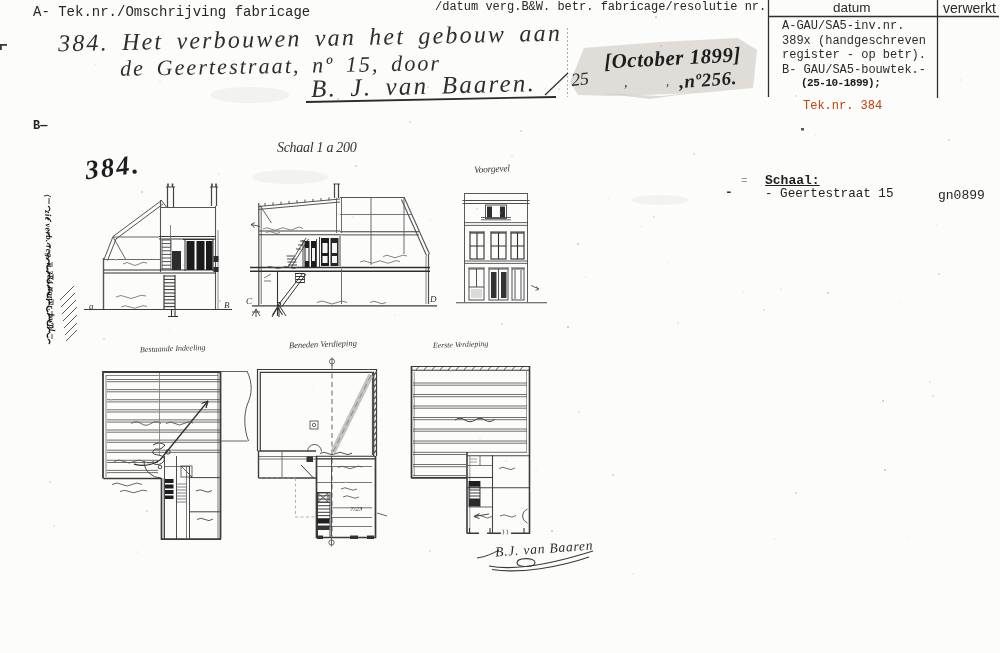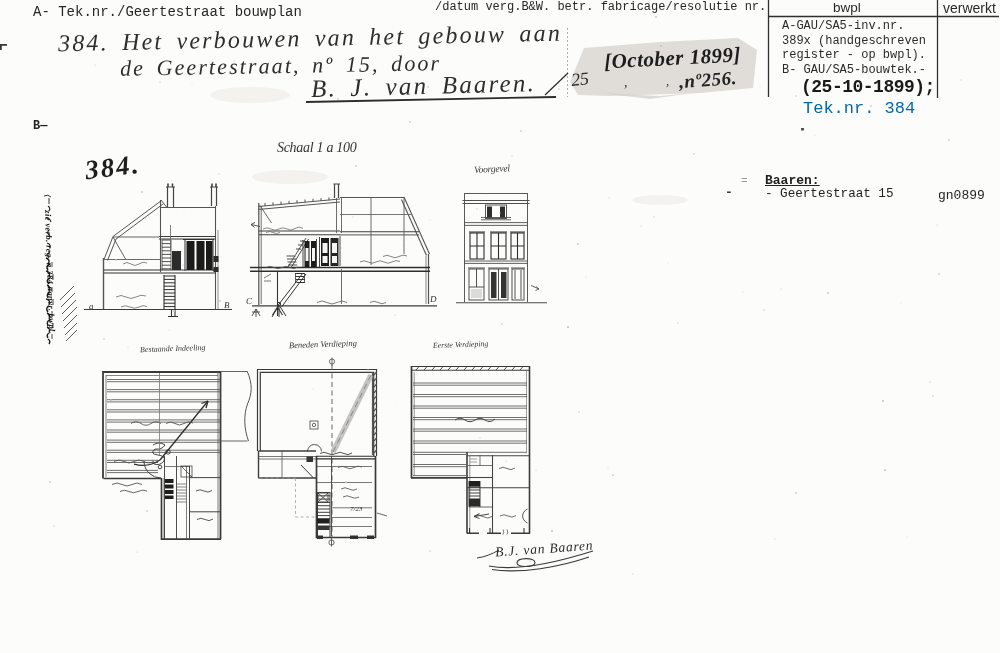--- a/index.html
+++ b/index.html
@@ -7,67 +7,67 @@
  font-family:"Liberation Mono",monospace;color:#1f1f1f}
 .t{position:absolute;white-space:pre;line-height:1.05;z-index:2}
 .mono{font-family:"Liberation Mono",monospace}
 .sans{font-family:"Liberation Sans",sans-serif}
 .scr{font-family:"Liberation Serif",serif;font-style:italic;color:#2e2e2e}
 svg{position:absolute;left:0;top:0}
 </style>
 </head>
 <body>
 
-<div class="t mono" style="left:33px;top:5px;font-size:14px;color:#272727">A- Tek.nr./Geertestraat bouwplan</div>
+<div class="t mono" style="left:33px;top:5px;font-size:14px;color:#272727">A- Tek.nr./Omschrijving fabricage</div>
 
 <div class="t mono" style="left:435px;top:1px;font-size:12px;color:#272727">/datum verg.B&amp;W. betr. fabricage/resolutie nr.</div>
 
-<div class="t sans" style="left:833px;top:1px;font-size:13.5px;color:#2a2a2a">bwpl</div>
+<div class="t sans" style="left:833px;top:1px;font-size:13.5px;color:#2a2a2a">datum</div>
 
 <div class="t sans" style="left:943px;top:1px;font-size:14px;color:#2a2a2a">verwerkt</div>
 
 <div class="t mono" style="left:782px;top:19px;font-size:12px;line-height:14.7px;color:#2b2b2b">A-GAU/SA5-inv.nr.
 389x (handgeschreven
-register - op bwpl).
+register - op betr).
 B- GAU/SA5-bouwtek.-</div>
 
-<div class="t mono" style="left:801px;top:78px;font-size:18px;font-weight:bold;color:#1a1a1a;letter-spacing:-0.5px">(25-10-1899);</div>
-
-<div class="t mono" style="left:803px;top:100px;font-size:17px;color:#0369a1">Tek.nr. 384</div>
+<div class="t mono" style="left:801px;top:78px;font-size:11px;font-weight:bold;color:#1a1a1a;letter-spacing:-0.5px">(25-10-1899);</div>
+
+<div class="t mono" style="left:803px;top:100px;font-size:12px;color:#c2410c">Tek.nr. 384</div>
 
 <div class="t mono" style="left:33px;top:120px;font-size:12px;font-weight:bold;color:#222">B—</div>
 
 <div class="t scr" style="left:58px;top:26px;font-size:24px;letter-spacing:2.2px;word-spacing:5px;transform:rotate(-1.2deg)">384. Het verbouwen van het gebouw aan</div>
 
 <div class="t scr" style="left:120px;top:54px;font-size:22px;letter-spacing:2.1px;word-spacing:4px;transform:rotate(-1deg)">de Geertestraat, nº 15, door</div>
 
 <div class="t scr" style="left:311px;top:73px;font-size:25px;letter-spacing:2.2px;word-spacing:5px;transform:rotate(-1.5deg)">B. J. van Baaren.</div>
 
 <div class="t scr" style="left:604px;top:47px;font-size:21px;font-weight:bold;letter-spacing:0.5px;transform:rotate(-3deg);color:#1d1d1d">[October 1899]</div>
 
 <div class="t scr" style="left:571px;top:70px;font-size:18px;transform:rotate(-6deg);color:#2a2a2a">25</div>
 
 <div class="t scr" style="left:624px;top:76px;font-size:14px;color:#333">,</div>
 <div class="t scr" style="left:666px;top:74px;font-size:13px;color:#444">,</div>
 
 <div class="t scr" style="left:679px;top:70px;font-size:19px;font-weight:bold;letter-spacing:0.5px;transform:rotate(-4deg);color:#222">,nº256.</div>
 
 <div class="t scr" style="left:85px;top:153px;font-size:27px;font-weight:bold;letter-spacing:2px;transform:rotate(-7deg);color:#1d1d1d">384.</div>
 
-<div class="t scr" style="left:277px;top:141px;font-size:14px;letter-spacing:-0.3px;color:#333">Schaal 1 a 100</div>
+<div class="t scr" style="left:277px;top:141px;font-size:14px;letter-spacing:-0.3px;color:#333">Schaal 1 a 200</div>
 
 <div class="t scr" style="left:474px;top:165px;font-size:9.5px;letter-spacing:-0.2px;transform:rotate(-3deg);color:#3a3a3a">Voorgevel</div>
 
 <div class="t scr" style="left:140px;top:344.5px;font-size:8px;transform:rotate(-2deg);color:#333">Bestaande Indeeling</div>
 
 <div class="t scr" style="left:289px;top:340px;font-size:8.5px;transform:rotate(-2deg);color:#333">Beneden Verdieping</div>
 
 <div class="t scr" style="left:433px;top:341px;font-size:7.8px;transform:rotate(-2deg);color:#333">Eerste Verdieping</div>
 
-<div class="t mono" style="left:765px;top:174px;font-size:13px;font-weight:bold;text-decoration:underline;color:#222">Baaren:</div>
+<div class="t mono" style="left:765px;top:174px;font-size:13px;font-weight:bold;text-decoration:underline;color:#222">Schaal:</div>
 
 <div class="t mono" style="left:765px;top:188px;font-size:12.6px;font-weight:normal;color:#222">- Geertestraat 15</div>
 
 <div class="t mono" style="left:938px;top:189px;font-size:13px;color:#252525">gn0899</div>
 
 <div class="t mono" style="left:725px;top:186px;font-size:13px;font-weight:bold;color:#333">-</div>
 
 <div class="t mono" style="left:741px;top:176px;font-size:11px;color:#999">=</div>
 
 <div class="t scr" style="left:52px;top:210px;font-size:8.5px;font-weight:bold;color:#151515;transform:rotate(88deg);transform-origin:0 0;letter-spacing:0.4px">zie verb. reg. n.384 aanvr. bwpl.</div>

